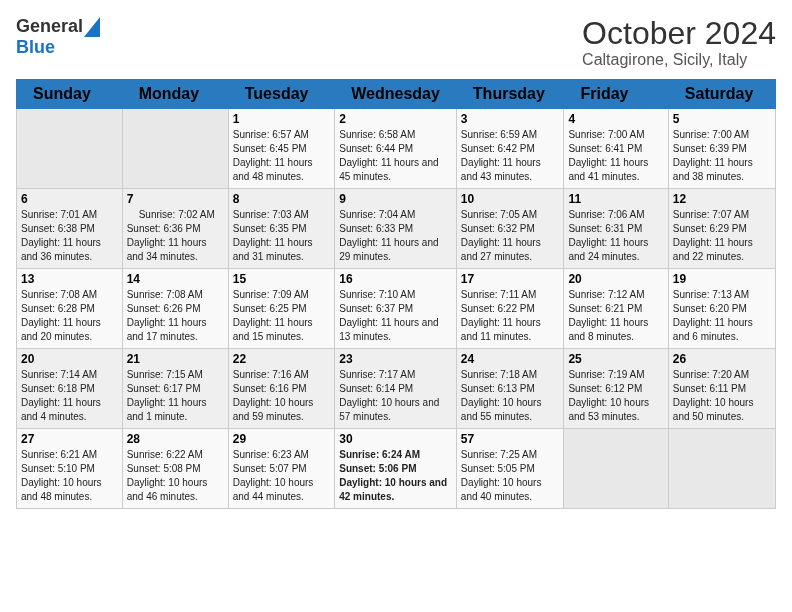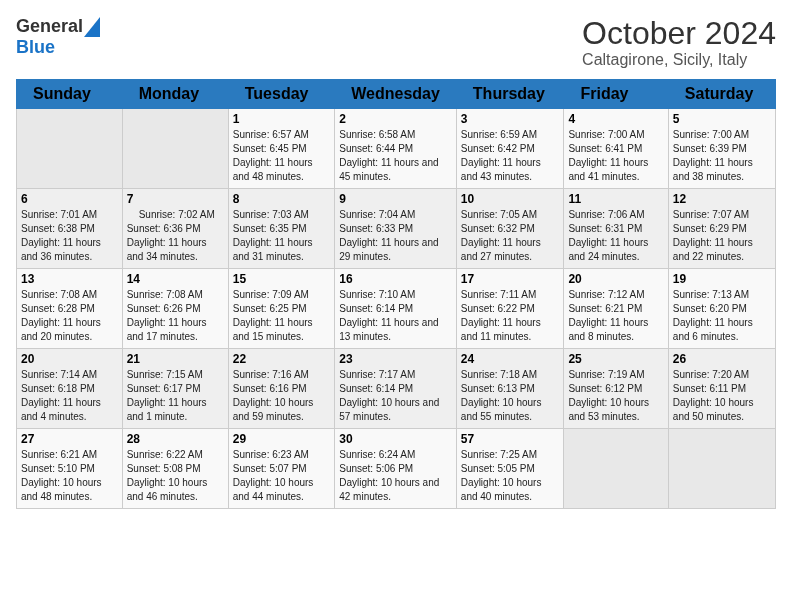--- a/index.html
+++ b/index.html
@@ -168,21 +168,21 @@
           <td><span class="day-num">13</span><span class="day-info" style="white-space: pre-line;">Sunrise: 7:08 AM
 Sunset: 6:28 PM
 Daylight: 11 hours and 20 minutes.</span></td>
           <td><span class="day-num">14</span><span class="day-info" style="white-space: pre-line;">Sunrise: 7:08 AM
 Sunset: 6:26 PM
 Daylight: 11 hours and 17 minutes.</span></td>
           <td><span class="day-num">15</span><span class="day-info" style="white-space: pre-line;">Sunrise: 7:09 AM
 Sunset: 6:25 PM
 Daylight: 11 hours and 15 minutes.</span></td>
           <td><span class="day-num">16</span><span class="day-info" style="white-space: pre-line;">Sunrise: 7:10 AM
-Sunset: 6:14 PM
+Sunset: 6:37 PM
 Daylight: 11 hours and 13 minutes.</span></td>
           <td><span class="day-num">17</span><span class="day-info" style="white-space: pre-line; margin-top: 20px;">Sunrise: 7:11 AM
 Sunset: 6:22 PM
 Daylight: 11 hours and 11 minutes.</span></td>
           <td><span class="day-num">20</span><span class="day-info" style="white-space: pre-line;">Sunrise: 7:12 AM
 Sunset: 6:21 PM
 Daylight: 11 hours and 8 minutes.</span></td>
           <td><span class="day-num">19</span><span class="day-info" style="white-space: pre-line;">Sunrise: 7:13 AM
 Sunset: 6:20 PM
 Daylight: 11 hours and 6 minutes.</span></td>
@@ -213,21 +213,21 @@
         <tr>
           <td><span class="day-num">27</span><span class="day-info" style="white-space: pre-line;">Sunrise: 6:21 AM
 Sunset: 5:10 PM
 Daylight: 10 hours and 48 minutes.</span></td>
           <td><span class="day-num">28</span><span class="day-info" style="white-space: pre-line;">Sunrise: 6:22 AM
 Sunset: 5:08 PM
 Daylight: 10 hours and 46 minutes.</span></td>
           <td><span class="day-num">29</span><span class="day-info" style="white-space: pre-line;">Sunrise: 6:23 AM
 Sunset: 5:07 PM
 Daylight: 10 hours and 44 minutes.</span></td>
-          <td><span class="day-num">30</span><span class="day-info" style="white-space: pre-line;">Sunrise: 6:24 AM
+          <td><span class="day-num">30</span><span class="day-info" style="white-space: pre-line; font-weight: bold;">Sunrise: 6:24 AM
 Sunset: 5:06 PM
 Daylight: 10 hours and 42 minutes.</span></td>
           <td><span class="day-num">57</span><span class="day-info" style="white-space: pre-line;">Sunrise: 7:25 AM
 Sunset: 5:05 PM
 Daylight: 10 hours and 40 minutes.</span></td>
           <td class="empty-cell"></td>
           <td class="empty-cell"></td>
         </tr>
       </tbody>
   </table>

